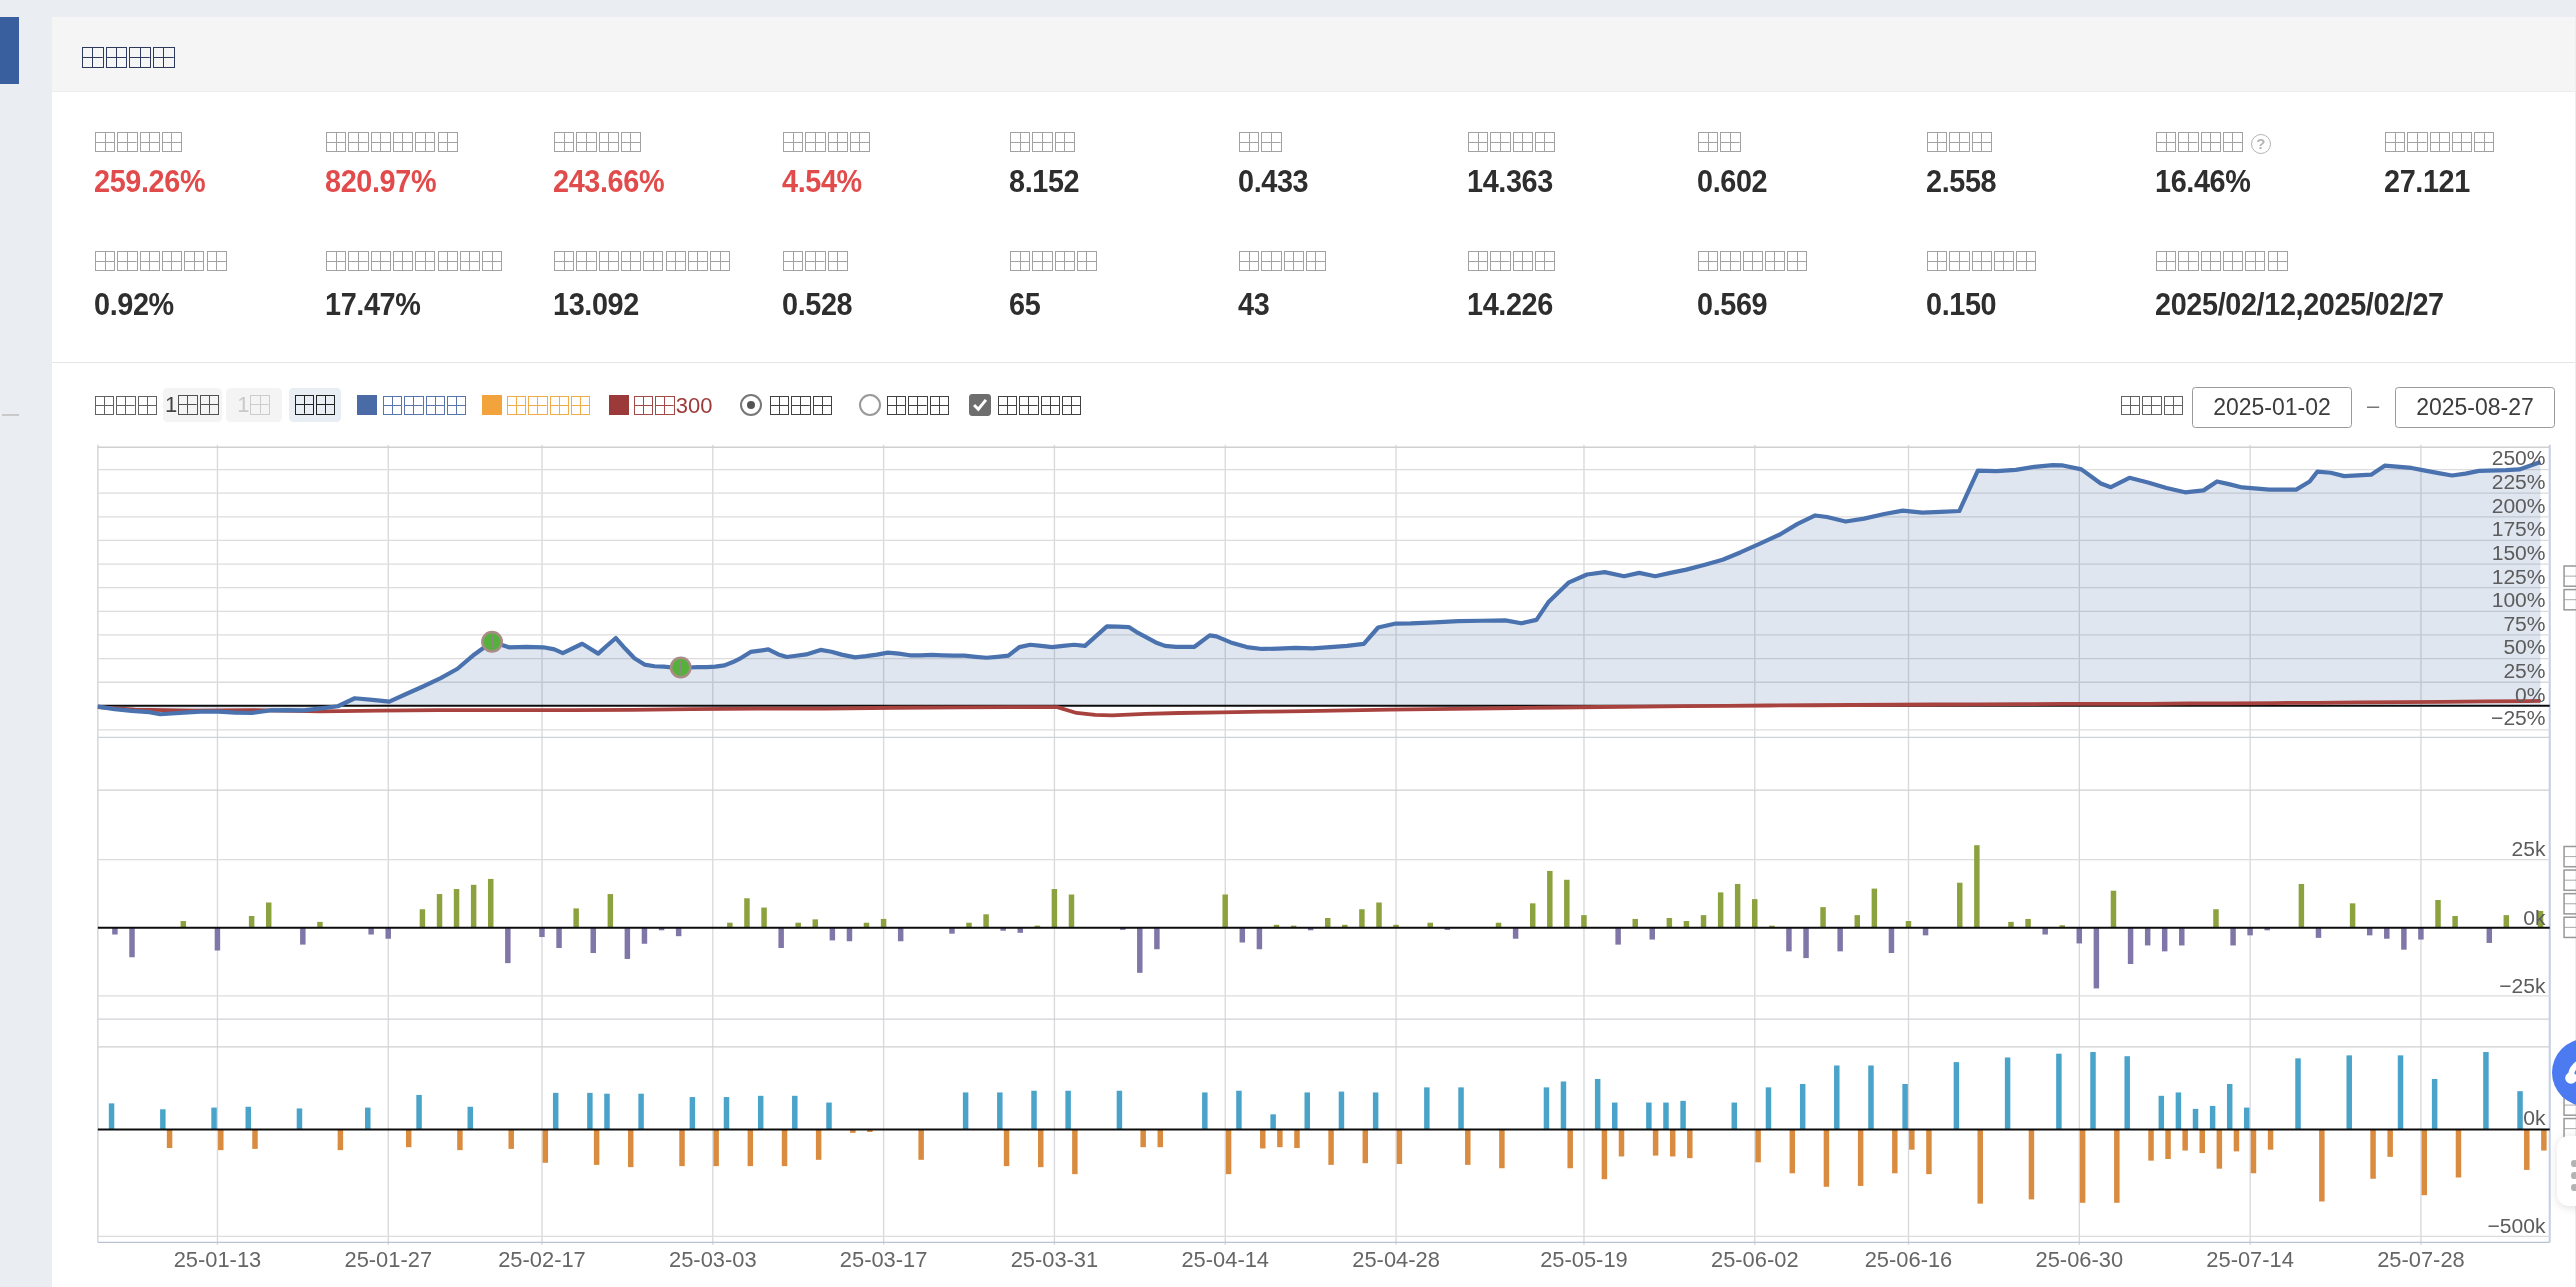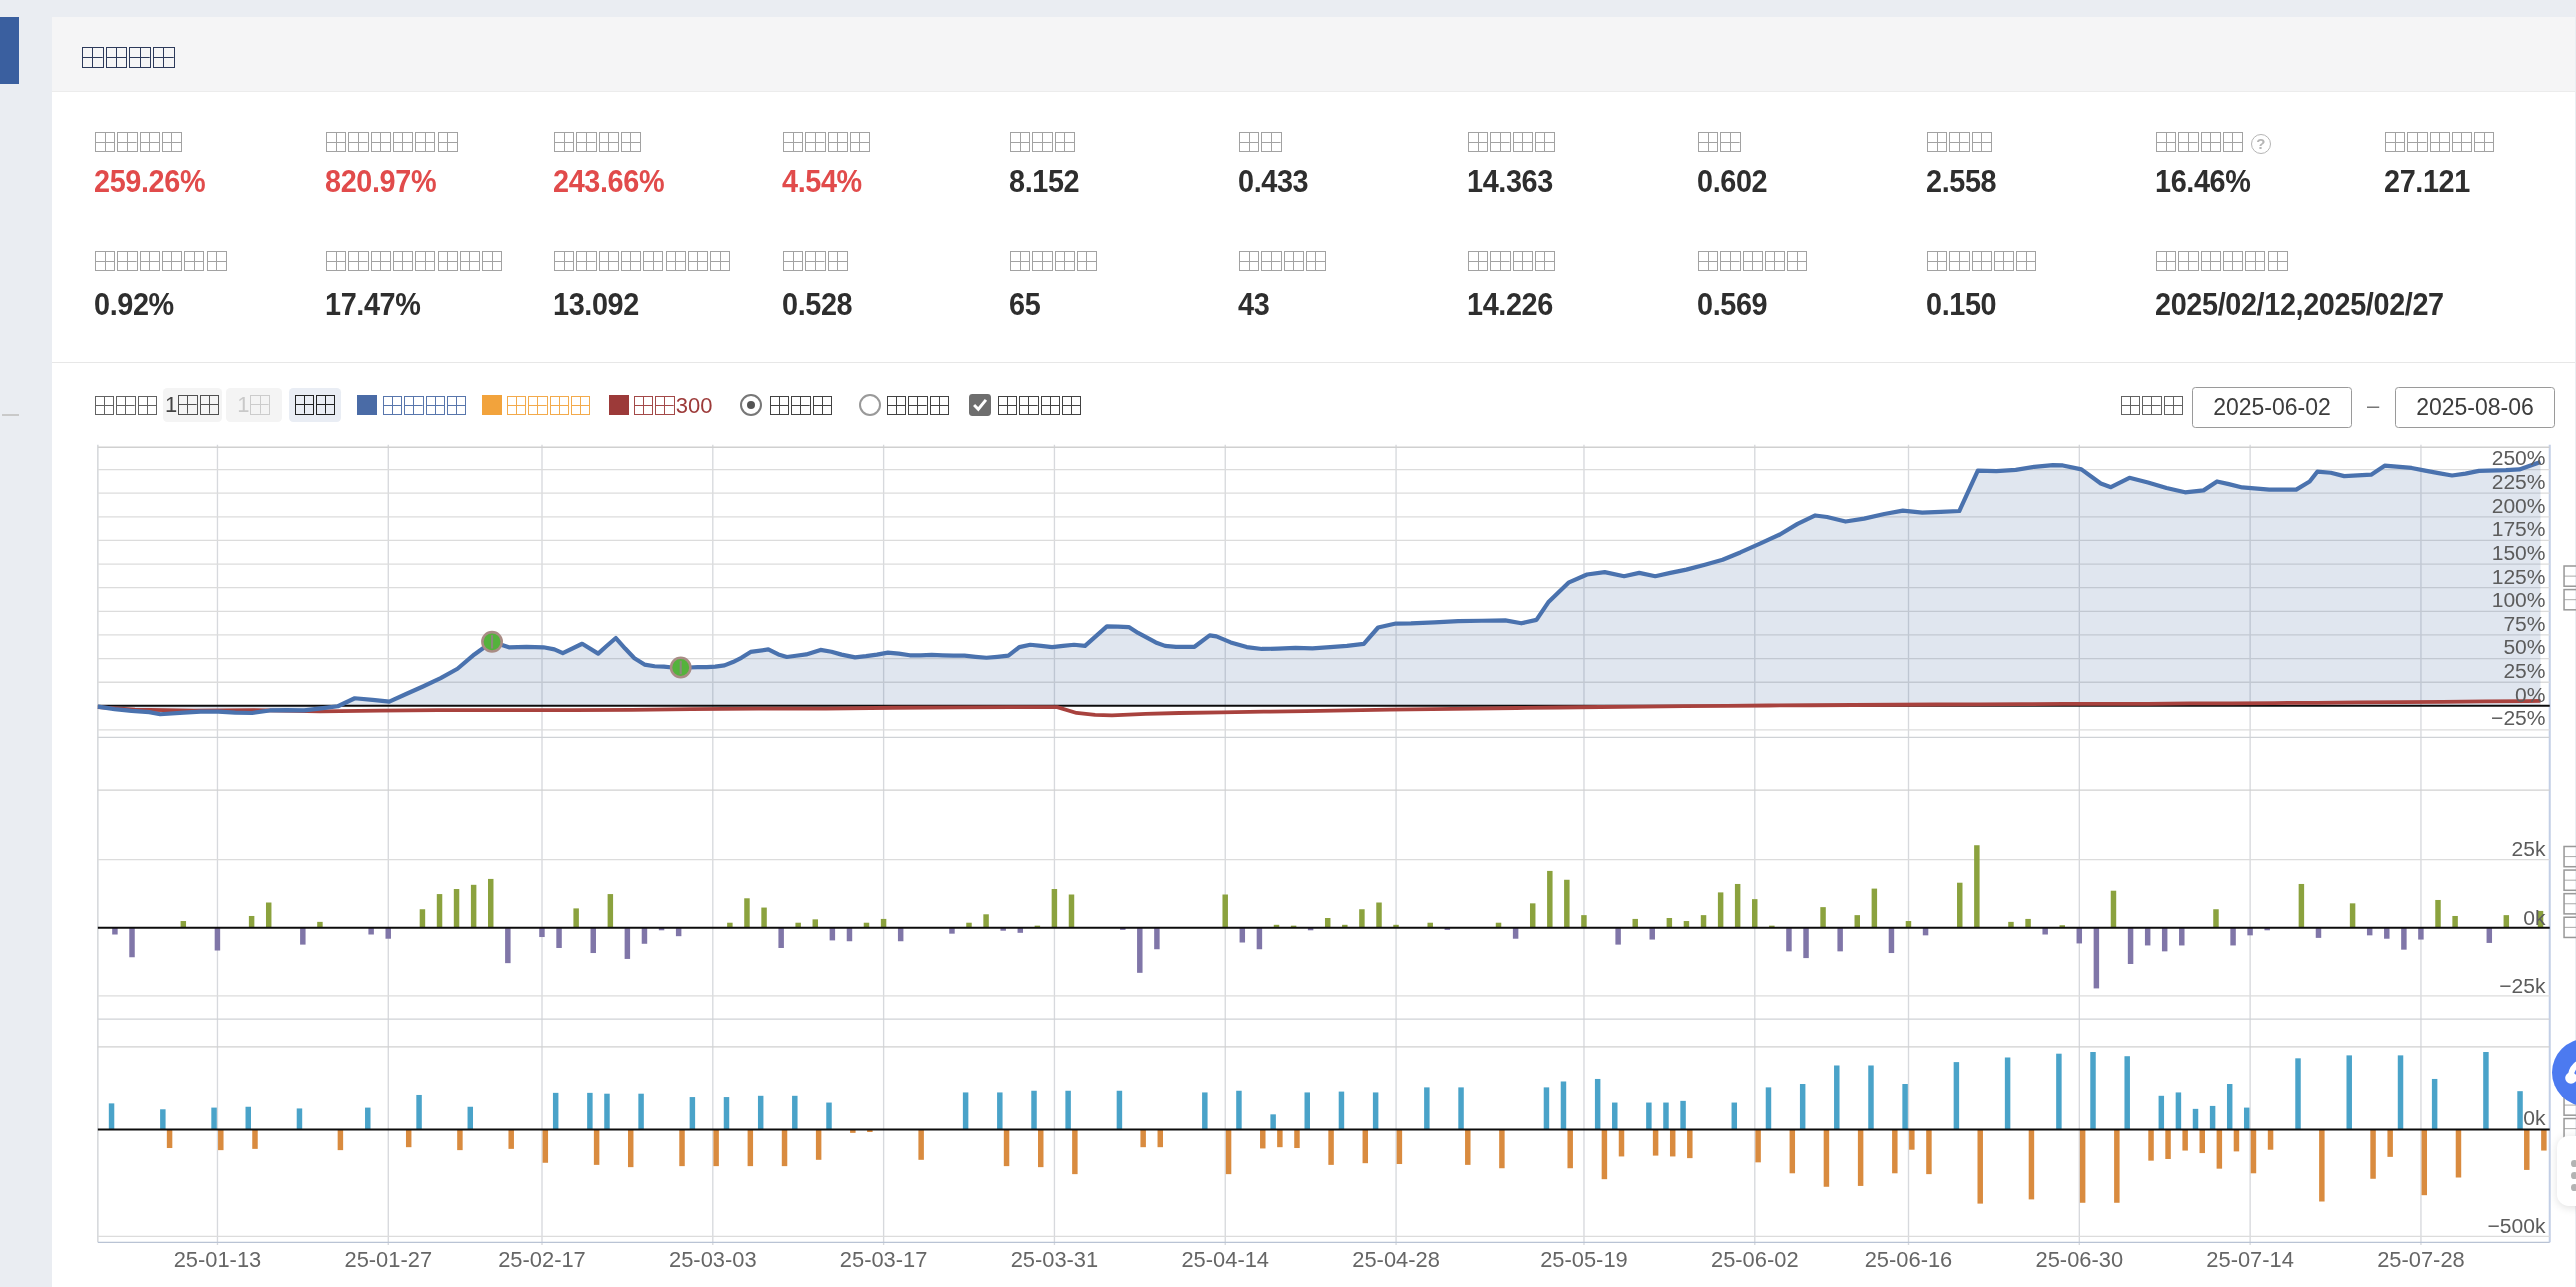--- a/index.html
+++ b/index.html
@@ -108,23 +108,23 @@
   </div>
 <div class="ctl" style="left:769px;top:393px;color:#333;"><i class="c"></i><i class="c"></i><i class="c"></i></div>
 <div class="radio" style="left:859px;border:2.1px solid #999;background:#fff;"></div>
 <div class="ctl" style="left:886px;top:393px;color:#333;"><i class="c"></i><i class="c"></i><i class="c"></i></div>
 <div class="abs" style="left:969px;top:394px;width:22px;height:22px;background:#6e6e6e;border-radius:3.4px;">
   <svg width="22" height="22" viewBox="0 0 26 26">
       <path d="M6 13 L11 18 L20 7" stroke="#fff" stroke-width="3.5" fill="none"></path>
     </svg></div>
 <div class="ctl" style="left:997px;top:393px;color:#333;"><i class="c"></i><i class="c"></i><i class="c"></i><i class="c"></i></div>
 <div class="ctl" style="left:2120px;top:393px;"><i class="c"></i><i class="c"></i><i class="c"></i></div>
-<div class="inp" style="left:2192px;">2025-06-02</div>
+<div class="inp" style="left:2192px;">2025-01-02</div>
 <div class="ctl" style="left:2367px;top:393px;color:#777;">–</div>
-<div class="inp" style="left:2395px;">2025-08-06</div>
+<div class="inp" style="left:2395px;">2025-08-27</div>
 
 <svg class="chart" width="2576" height="1287" viewBox="0 0 3058 1528">
 <line x1="258.0" y1="528" x2="258.0" y2="1478" stroke="#d7d9dd" stroke-width="1.6"></line>
 <line x1="460.8" y1="528" x2="460.8" y2="1478" stroke="#d7d9dd" stroke-width="1.6"></line>
 <line x1="643.3" y1="528" x2="643.3" y2="1478" stroke="#d7d9dd" stroke-width="1.6"></line>
 <line x1="846.1" y1="528" x2="846.1" y2="1478" stroke="#d7d9dd" stroke-width="1.6"></line>
 <line x1="1048.9" y1="528" x2="1048.9" y2="1478" stroke="#d7d9dd" stroke-width="1.6"></line>
 <line x1="1251.7" y1="528" x2="1251.7" y2="1478" stroke="#d7d9dd" stroke-width="1.6"></line>
 <line x1="1454.5" y1="528" x2="1454.5" y2="1478" stroke="#d7d9dd" stroke-width="1.6"></line>
 <line x1="1657.3" y1="528" x2="1657.3" y2="1478" stroke="#d7d9dd" stroke-width="1.6"></line>

